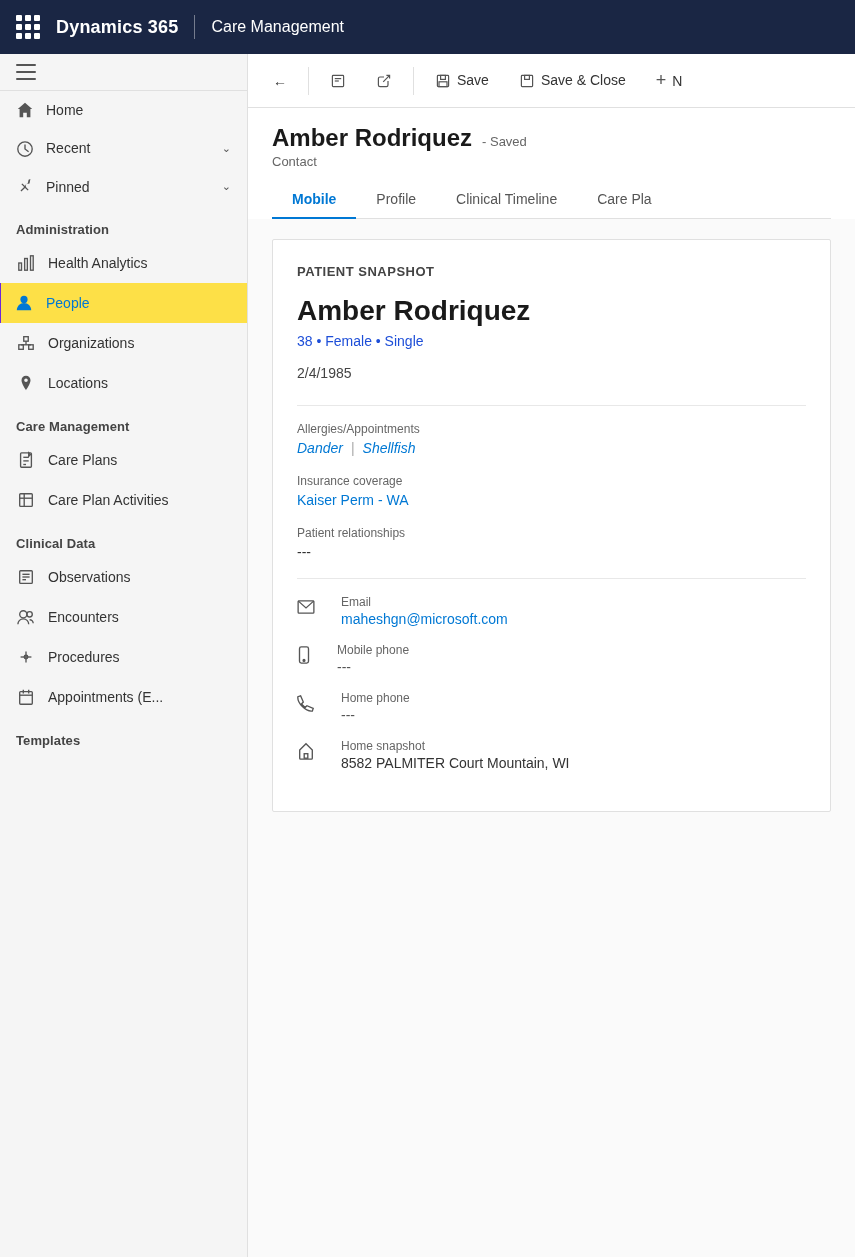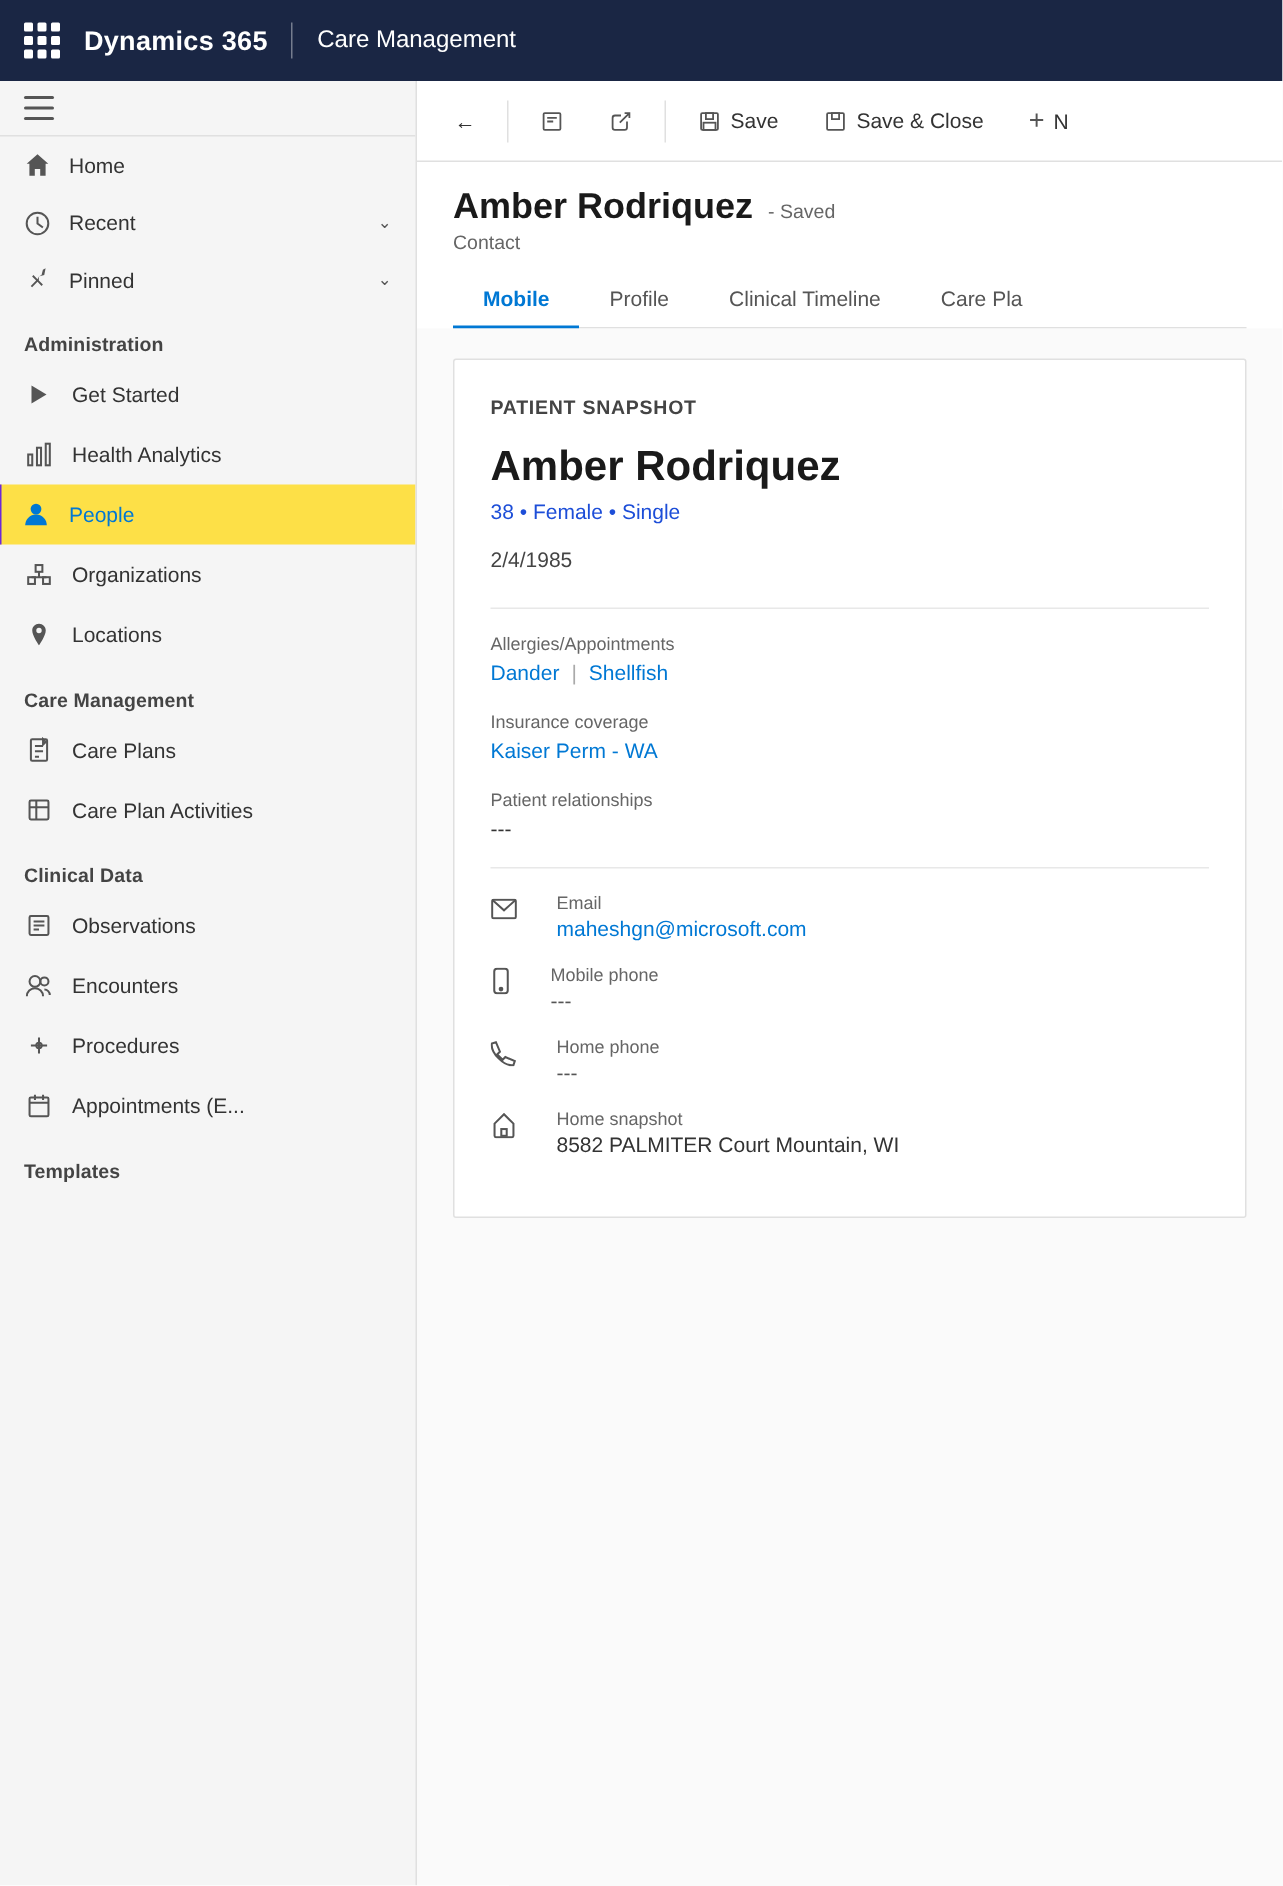--- a/index.html
+++ b/index.html
@@ -29,21 +29,21 @@
 
     
     .main-layout {
       display: flex;
       flex: 1;
       overflow: hidden;
     }
 
     
     .sidebar {
-      width: 278px;
+      width: 248px;
       flex-shrink: 0;
       background: #f5f5f5;
       border-right: 1px solid #e0e0e0;
       display: flex;
       flex-direction: column;
       overflow-y: auto;
       overflow-x: hidden;
     }
 
     .sidebar-top-actions {
@@ -231,21 +231,21 @@
       color: #666;
       margin-bottom: 4px;
     }
     .info-value {
       font-size: 14px;
       color: #333;
     }
     .info-value.link { color: #0078d4; cursor: pointer; text-decoration: none; }
 
     .allergy-row { display: flex; align-items: center; gap: 8px; }
-    .allergy-link { color: #0078d4; cursor: pointer; font-size: 14px; }
+    .allergy-link { color: #0078d4; cursor: pointer; font-size: 14px; font-style: italic; }
     .allergy-sep { color: #aaa; }
 
     .contact-row {
       display: flex;
       align-items: flex-start;
       gap: 26px;
       margin-bottom: 16px;
     }
     .contact-icon { font-size: 16px; color: #555; margin-top: 2px; flex-shrink: 0; }
     .contact-details {}
@@ -313,28 +313,20 @@
         <svg width="18" height="18" viewBox="0 0 20 20" fill="#555">
             <path d="M14 2l-1 4-2 1v3l3 3-1 1-3-3-4 4-1-1 4-4-3-3 1-1 3 3 1-2 4-1 1-5z"></path>
           </svg>
       </div>
       <span>Pinned</span>
       <span class="arrow">⌄</span>
     </div>
 
     <div class="sidebar-section-header">Administration</div>
 
-    <div class="sidebar-item">
-      <div class="icon">
-        <svg width="16" height="16" viewBox="0 0 16 16" fill="#555">
-            <polygon points="3,2 13,8 3,14"></polygon>
-          </svg>
-      </div>
-      <span>Get Started</span>
-    </div>
 
     <div class="sidebar-item">
       <div class="icon">
         <svg width="18" height="18" viewBox="0 0 20 20" fill="none" stroke="#555" stroke-width="1.5">
             <rect x="2" y="10" width="3" height="8"></rect>
             <rect x="8.5" y="5" width="3" height="13"></rect>
             <rect x="15" y="2" width="3" height="16"></rect>
           </svg>
       </div>
       <span>Health Analytics</span>

